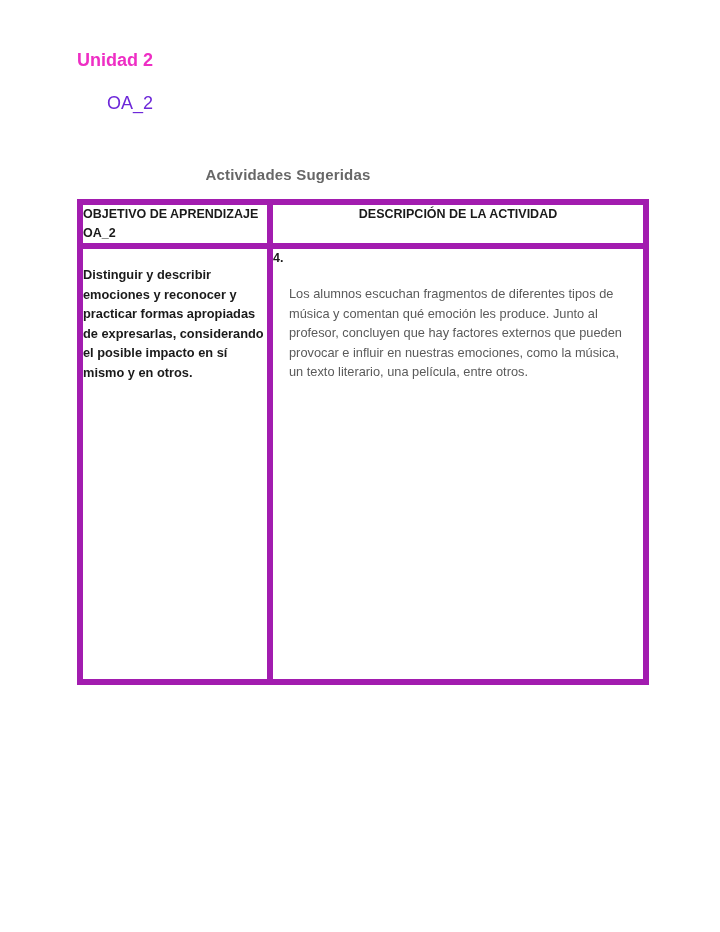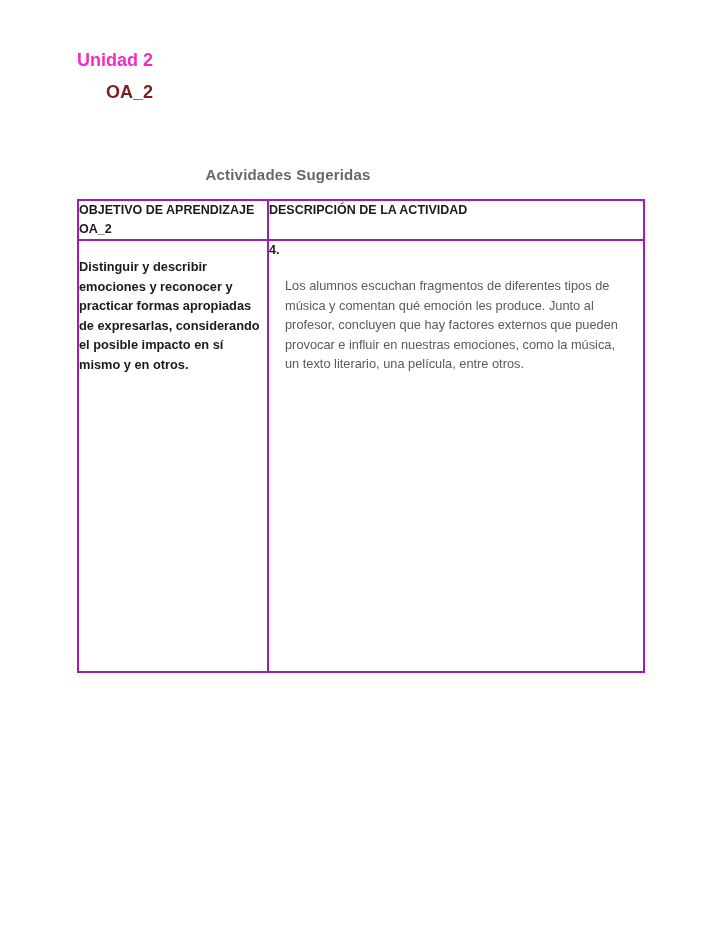--- a/index.html
+++ b/index.html
@@ -70,24 +70,24 @@
   .unit-label {
     font-size: 18px;
     font-weight: bold;
     line-height: 25px;
     color: #ee2ec4;
     white-space: nowrap;
   }
 
   .oa-label {
     font-size: 18px;
-    font-weight: bold;
+    font-weight: normal;
     line-height: 25px;
-    color: #7f1d1d;
-    margin-top: 7px;
+    color: #6d28d9;
+    margin-top: 18px;
     white-space: nowrap;
   }
 
   
   .section-heading {
     position: absolute;
     left: 0;
     top: 166px;
     width: 576px;
     text-align: center;
@@ -101,21 +101,21 @@
   .activity-table {
     position: absolute;
     left: 77px;
     top: 199px;
     width: 566px;
     border-collapse: collapse;
     table-layout: fixed;
   }
 
   .activity-table td {
-    border: 2px solid #a21caf;
+    border: 6px solid #a21caf;
     vertical-align: top;
     padding: 0;
   }
 
   .col-objective { width: 190px; }
   .col-description { width: 376px; }
 
   .th-objective {
     padding: 7px 6px 9px 7px;
     font-size: 12.5px;
@@ -124,21 +124,21 @@
     color: #1a1a1a;
     text-align: left;
   }
 
   .th-description {
     padding: 7px 6px 9px 6px;
     font-size: 12.5px;
     font-weight: bold;
     line-height: 19px;
     color: #1a1a1a;
-    text-align: left;
+    text-align: center;
   }
 
   .cell-objective {
     padding: 8px 10px 10px 7px;
     height: 430px;
   }
 
   .objective-text {
     font-size: 12.8px;
     font-weight: bold;

